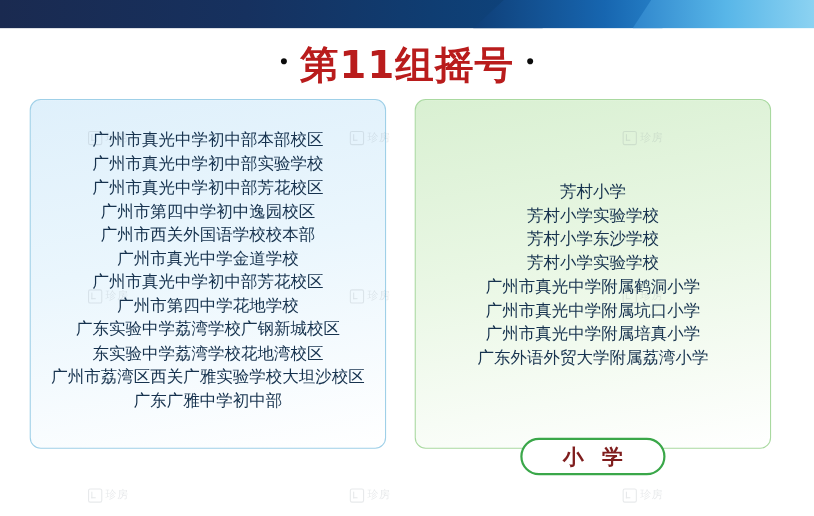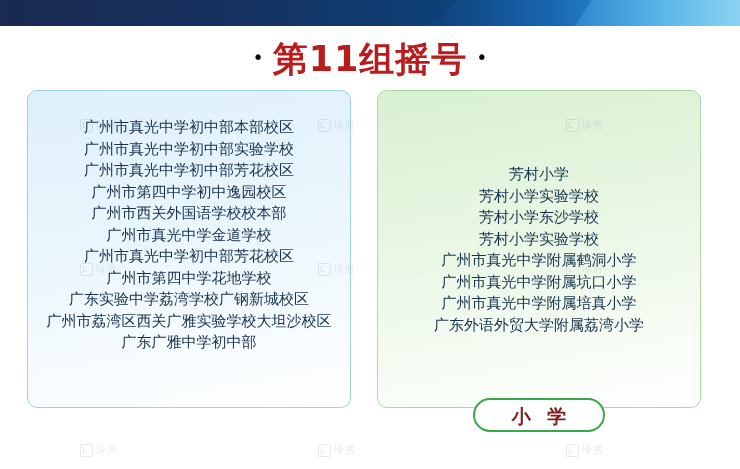--- a/index.html
+++ b/index.html
@@ -203,20 +203,21 @@
     <div class="panel-list">
       <div class="row">广州市真光中学初中部本部校区</div>
       <div class="row">广州市真光中学初中部实验学校</div>
       <div class="row">广州市真光中学初中部芳花校区</div>
       <div class="row">广州市第四中学初中逸园校区</div>
       <div class="row">广州市西关外国语学校校本部</div>
       <div class="row">广州市真光中学金道学校</div>
       <div class="row">广州市真光中学初中部芳花校区</div>
       <div class="row">广州市第四中学花地学校</div>
       <div class="row">广东实验中学荔湾学校广钢新城校区</div>
+      <div class="row">东实验中学荔湾学校花地湾校区</div>
       <div class="row">广州市荔湾区西关广雅实验学校大坦沙校区</div>
       <div class="row">广东广雅中学初中部</div>
     </div>
   </div>
 
   <div class="panel panel-right">
     <div class="panel-list">
       <div class="row">芳村小学</div>
       <div class="row">芳村小学实验学校</div>
       <div class="row">芳村小学东沙学校</div>

